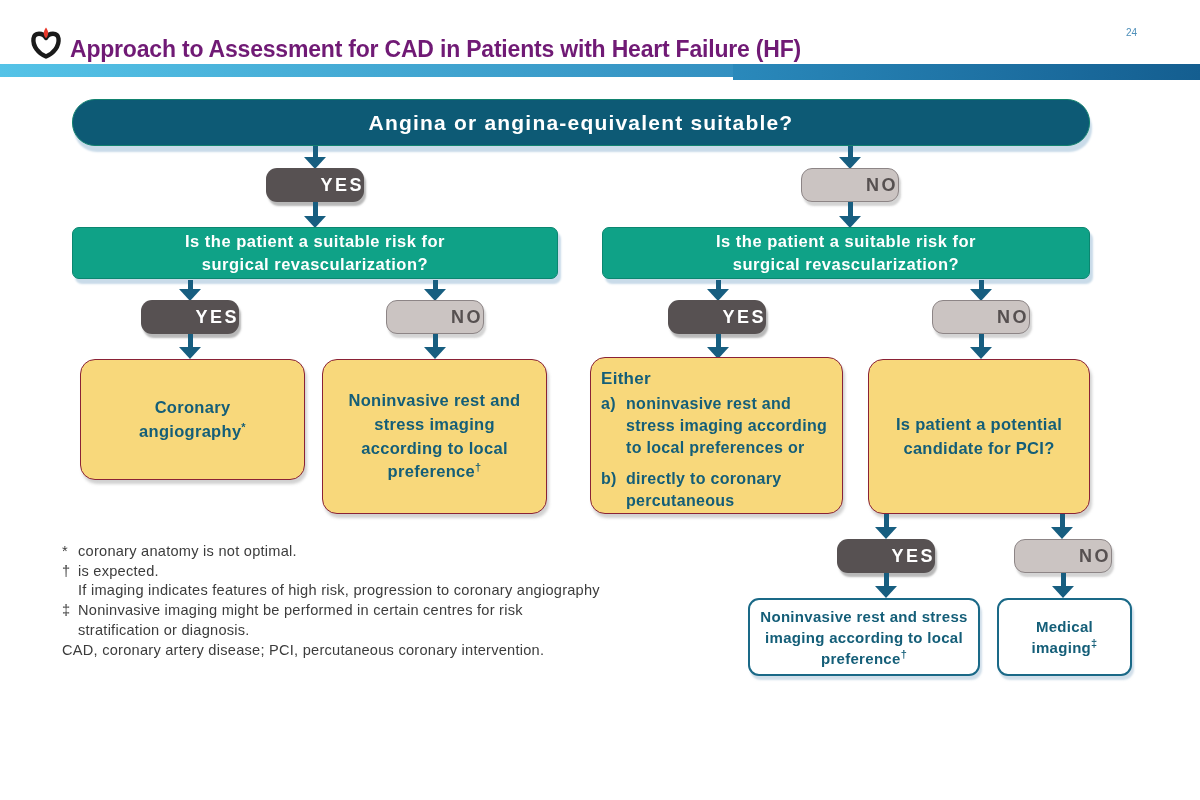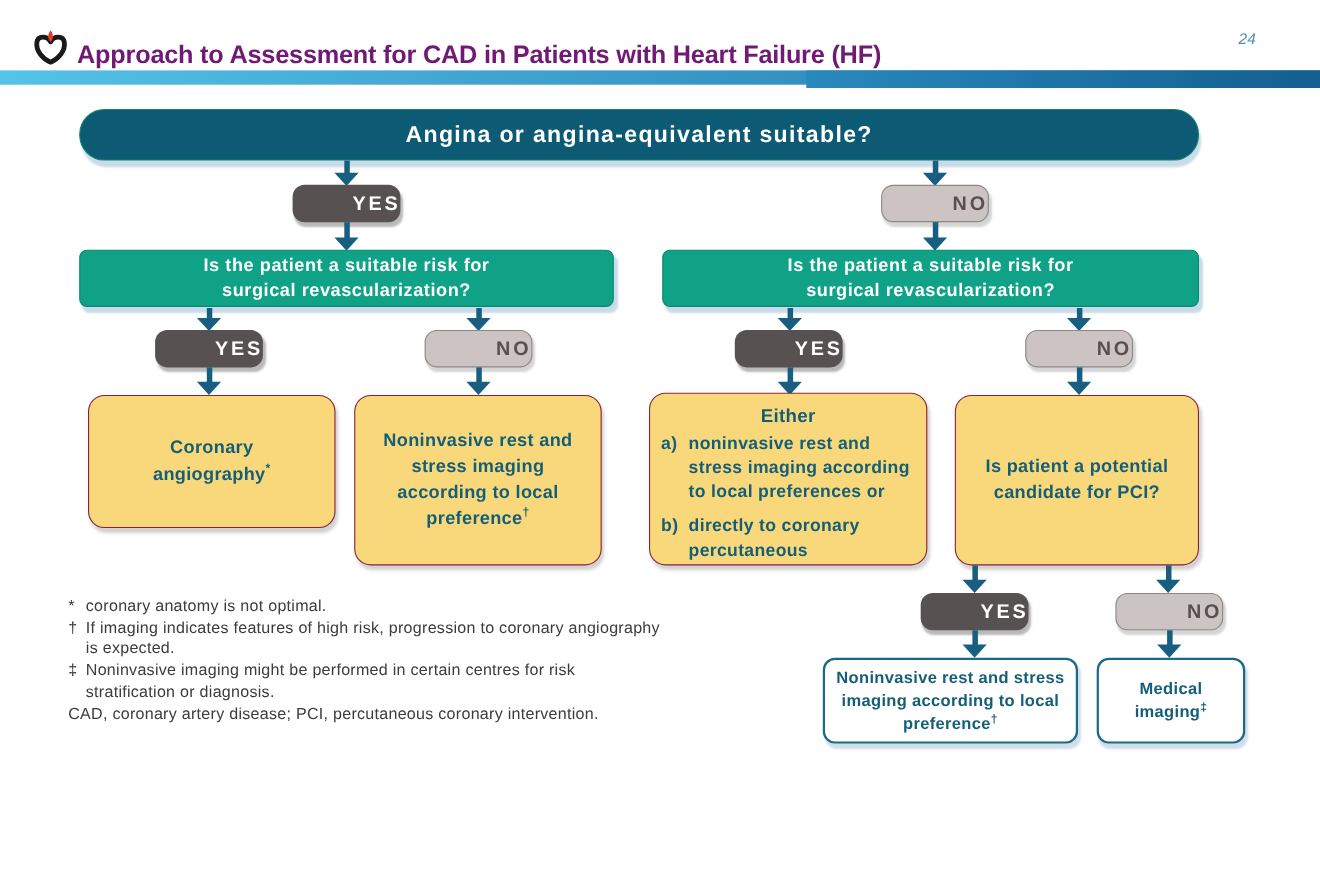--- a/index.html
+++ b/index.html
@@ -6,21 +6,21 @@
   .slide{
     position:relative;width:1200px;height:800px;background:#ffffff;
     font-family:"Liberation Sans", sans-serif;overflow:hidden;margin:0 auto;
   }
   
   .hdr-title{
     position:absolute;left:70px;top:36px;width:1000px;
     font-size:23px;font-weight:bold;color:#701a75;letter-spacing:-0.2px;white-space:nowrap;
   }
   .page-num{
-    position:absolute;left:1126px;top:27px;font-size:14px;color:#4E8FB9;font-style:italic;
+    position:absolute;left:1126px;top:27px;font-size:10px;color:#4E8FB9;
   }
   .hdr-icon{position:absolute;left:27px;top:27px;width:38px;height:37px;}
   .bar-main{
     position:absolute;left:0;top:64px;width:1200px;height:13px;
     background:linear-gradient(to right,#55C3E7,#1E6FA8);
   }
   .bar-right{
     position:absolute;left:733px;top:64px;width:467px;height:16px;
     background:linear-gradient(to right,#2A89BB,#145E90);
   }
@@ -53,21 +53,21 @@
   .wbox{
     background:#ffffff;border:2px solid #1A6987;border-radius:11px;
     box-shadow:2px 4px 2px rgba(170,195,215,.55);
     color:#145E78;font-size:15px;font-weight:bold;letter-spacing:0.3px;line-height:1.4;
     padding:6px 8px;
   }
   .ybox sup,.wbox sup{font-size:11px;line-height:0;}
   .limit130{max-width:140px;margin:0 auto;}
   .limit205{max-width:206px;margin:0 auto;}
   
-  .either{flex-direction:column;align-items:center;text-align:left;justify-content:flex-start;padding:9px 10px 6px 10px;font-size:16px;line-height:1.36;}
+  .either{flex-direction:column;align-items:flex-start;text-align:left;justify-content:flex-start;padding:9px 10px 6px 10px;font-size:16px;line-height:1.36;}
   .either-title{text-align:center;font-size:17px;margin-bottom:3px;}
   .either-item{display:flex;margin-bottom:2px;}
   .either-item.gap{margin-top:8px;}
   .either-marker{width:25px;flex:0 0 25px;}
   .either-text{flex:1;}
   
   .arrow{position:absolute;width:24px;}
   .arrow::before{
     content:'';position:absolute;left:9.5px;top:0;width:5px;height:calc(100% - 11px);background:#175E80;
   }
@@ -185,22 +185,22 @@
   <div class="footnotes">
     <div class="fn-row">
       <span class="fn-marker">*</span>
       <div class="fn-lines">
         <div>coronary anatomy is not optimal.</div>
       </div>
     </div>
     <div class="fn-row">
       <span class="fn-marker">†</span>
       <div class="fn-lines">
+        <div>is expected.</div>
         <div>If imaging indicates features of high risk, progression to coronary angiography</div>
-        <div>is expected.</div>
       </div>
     </div>
     <div class="fn-row">
       <span class="fn-marker">‡</span>
       <div class="fn-lines">
         <div>Noninvasive imaging might be performed in certain centres for risk</div>
         <div>stratification or diagnosis.</div>
       </div>
     </div>
     <div class="fn-row">

